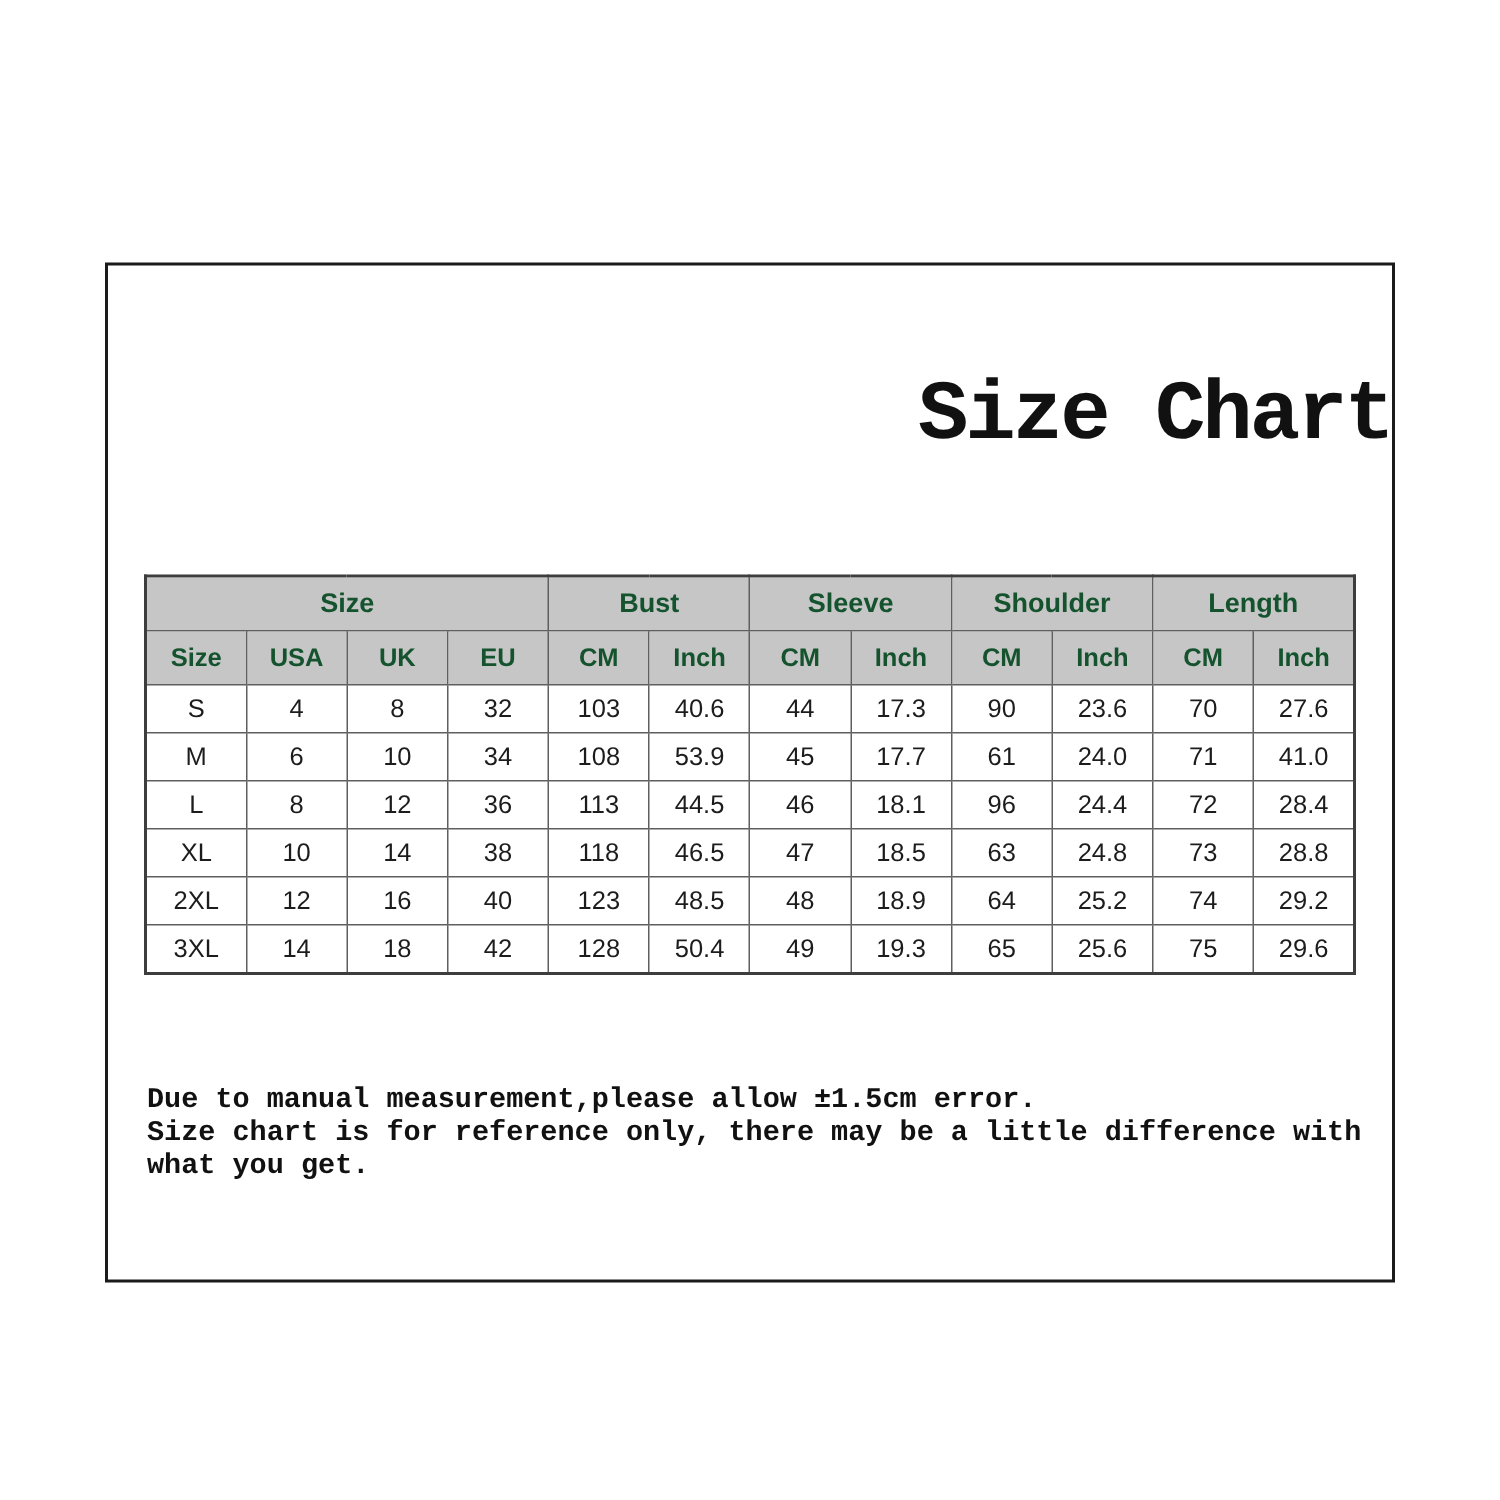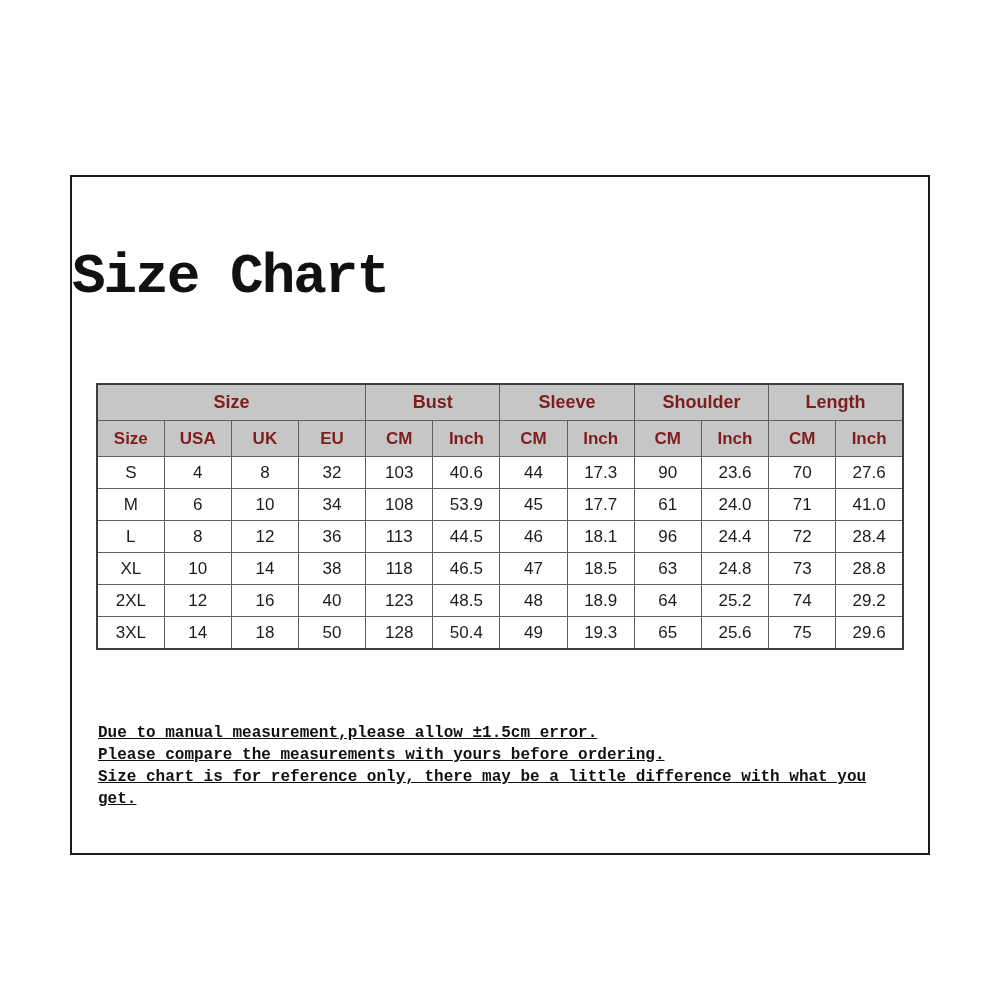--- a/index.html
+++ b/index.html
@@ -22,21 +22,21 @@
     left: 70px;
     top: 175px;
     width: 856px;
     height: 676px;
     border: 2px solid #1b1b1b;
     background: #ffffff;
     box-sizing: content-box;
   }
   .title {
     margin: 68px 0 0 0;
-    text-align: left;
+    text-align: right;
     font-family: "Liberation Mono", monospace;
     font-weight: bold;
     font-size: 56px;
     line-height: 64px;
     letter-spacing: -2px;
     color: #111111;
   }
   .size-table {
     width: 808px;
     margin: 74px auto 0 auto;
@@ -47,21 +47,21 @@
   .size-table th, .size-table td {
     border: 1px solid #5f5f5f;
     text-align: center;
     vertical-align: middle;
     padding: 0;
     overflow: hidden;
     white-space: nowrap;
   }
   .size-table thead th {
     background: #c6c6c6;
-    color: #7f1d1d;
+    color: #14532d;
   }
   .group-row th {
     height: 35px;
     font-size: 18px;
     font-weight: bold;
   }
   .subheader-row th {
     height: 35px;
     font-size: 17px;
     font-weight: bold;
@@ -70,24 +70,23 @@
     height: 31px;
     font-size: 17px;
     font-weight: normal;
     color: #1c1c1c;
     background: #ffffff;
   }
   .notes {
     margin: 72px 16px 0 26px;
     font-family: "Liberation Mono", monospace;
     font-weight: bold;
-    font-size: 16px;
+    font-size: 19px;
     line-height: 22px;
     color: #111111;
-    text-decoration: underline;
   }
   .notes p { margin: 0; padding: 0; }
 </style>
 </head>
 <body>
 
 <div class="page">
   <div class="outer-box">
 
     <h1 class="title">Size Chart</h1>
@@ -198,33 +197,32 @@
             <td>18.9</td>
             <td>64</td>
             <td>25.2</td>
             <td>74</td>
             <td>29.2</td>
           </tr>
           <tr>
             <td>3XL</td>
             <td>14</td>
             <td>18</td>
-            <td>50</td>
+            <td>42</td>
             <td>128</td>
             <td>50.4</td>
             <td>49</td>
             <td>19.3</td>
             <td>65</td>
             <td>25.6</td>
             <td>75</td>
             <td>29.6</td>
           </tr>
         </tbody>
     </table>
 
     <div class="notes">
       <p>Due to manual measurement,please allow ±1.5cm error.</p>
-      <p>Please compare the measurements with yours before ordering.</p>
       <p>Size chart is for reference only, there may be a little difference with what you get.</p>
     </div>
 
   </div>
 </div>
 
 </body></html>

